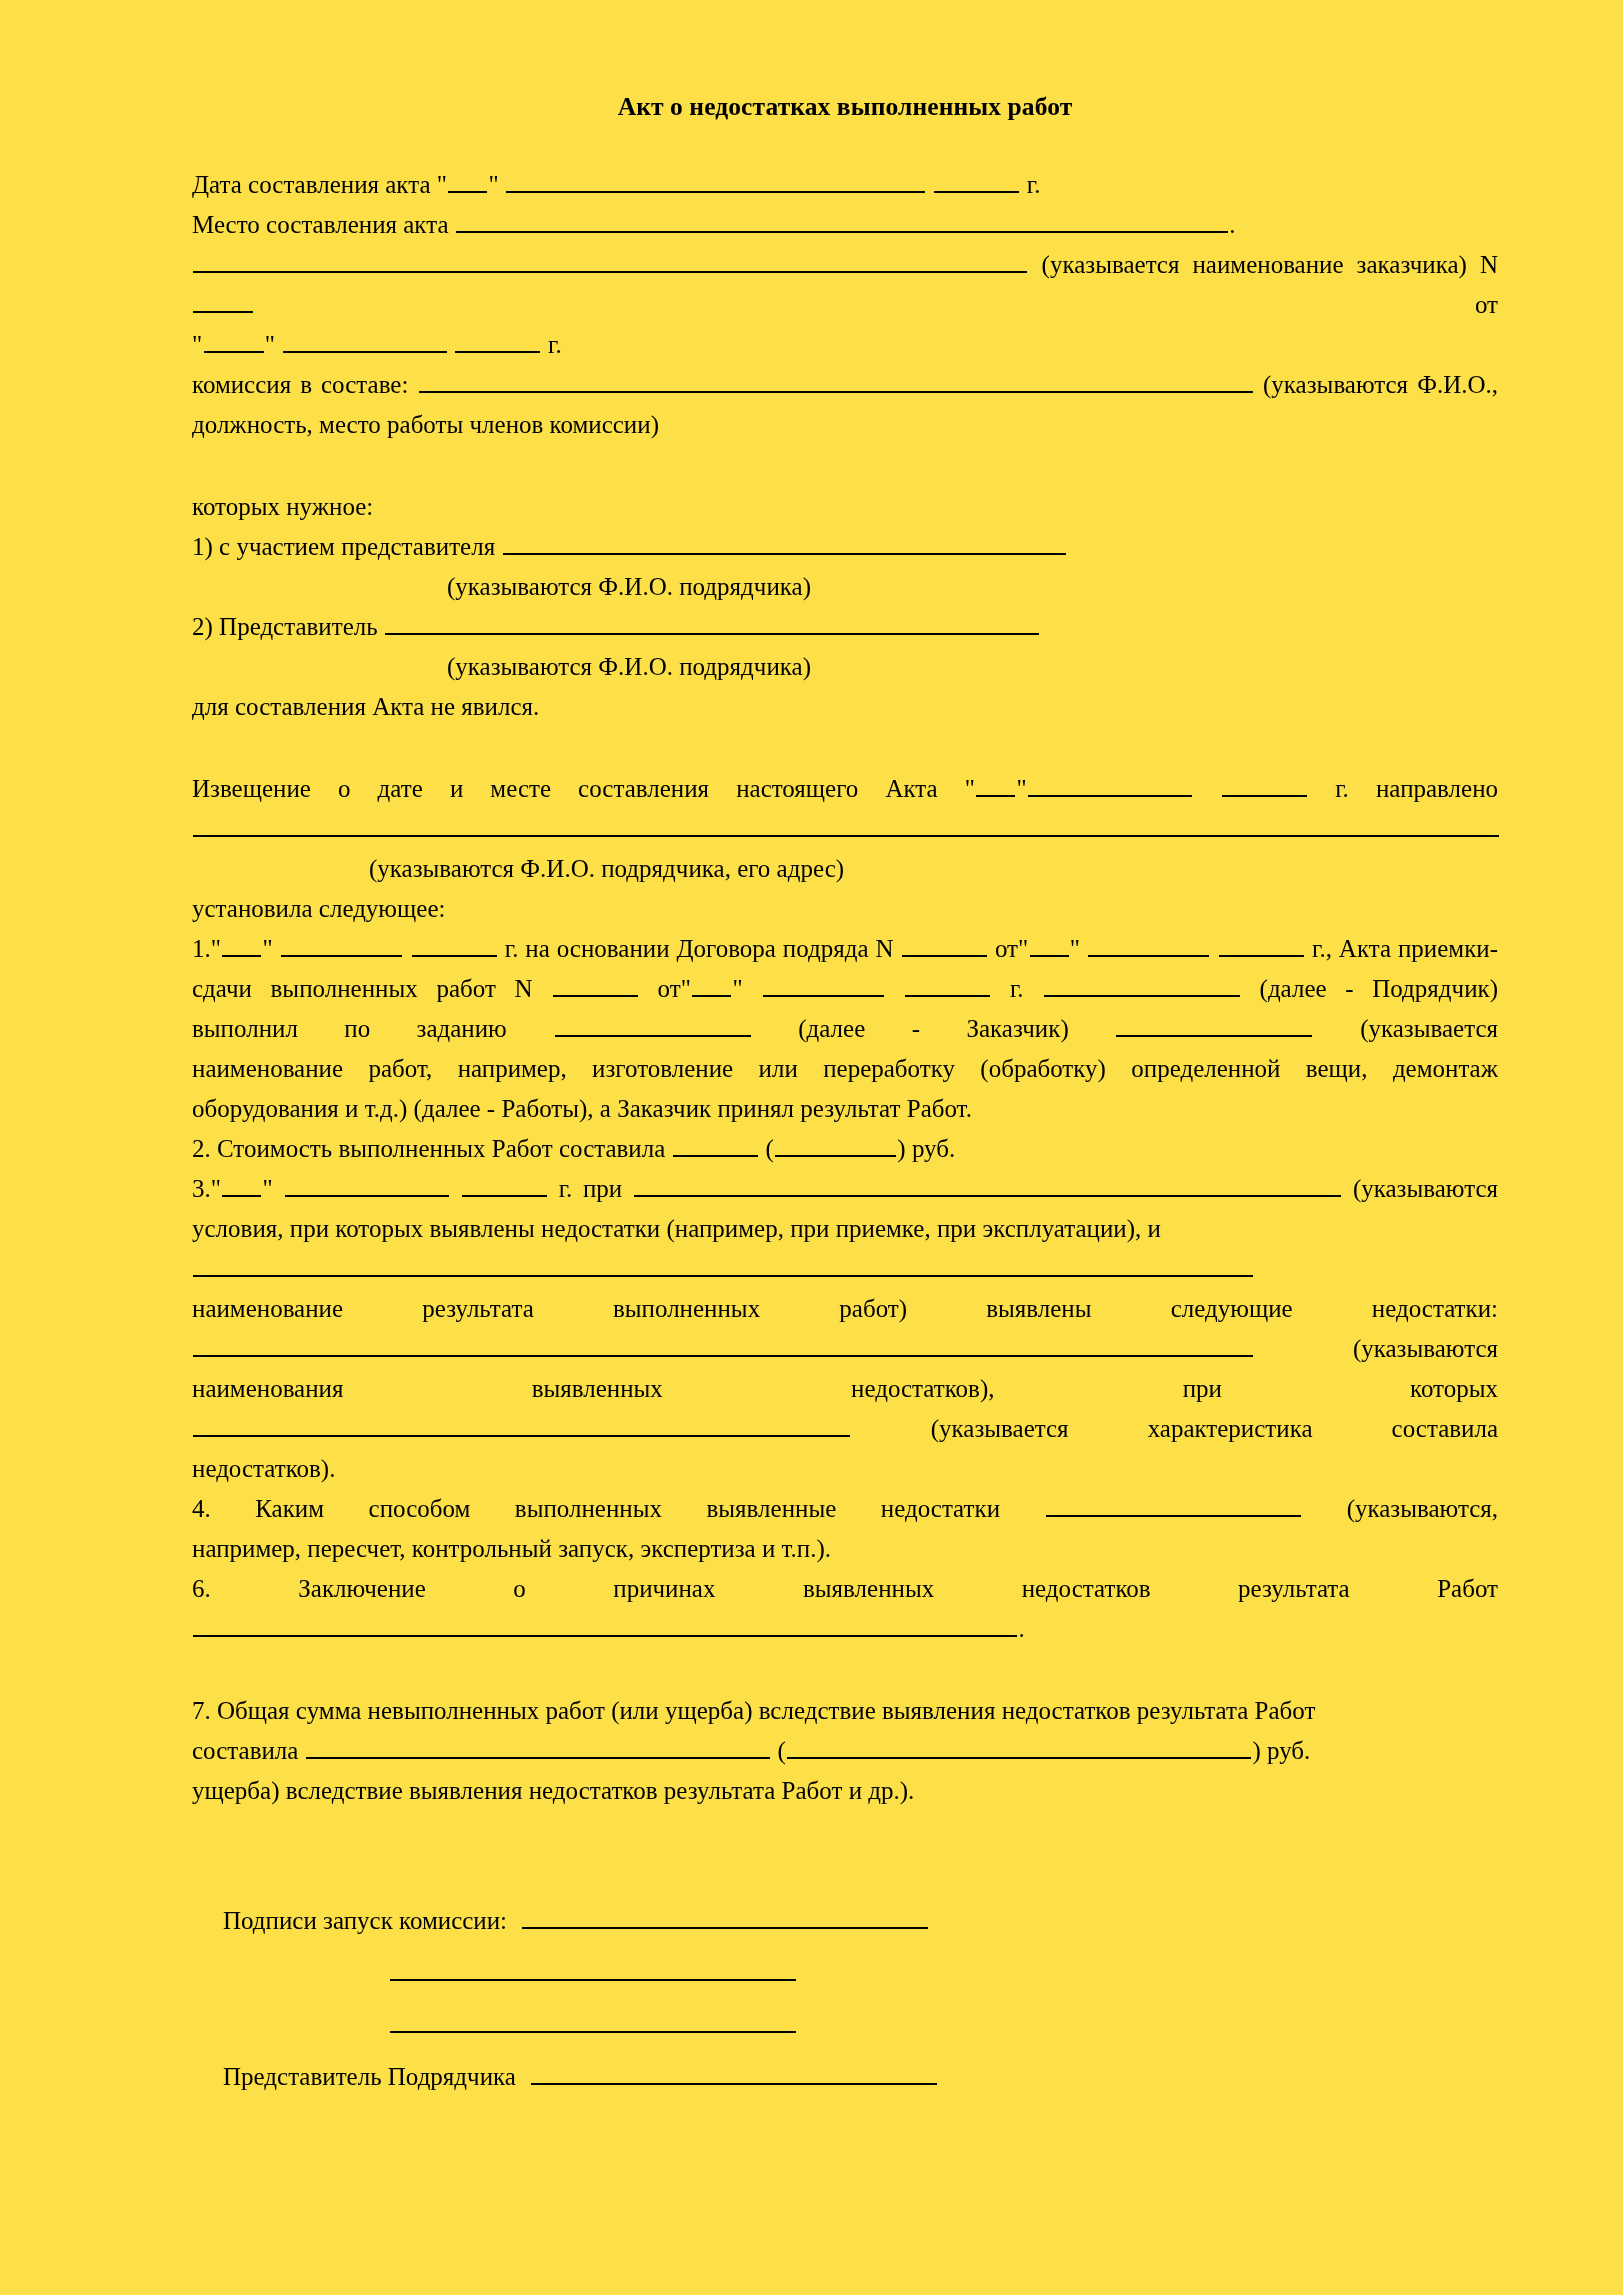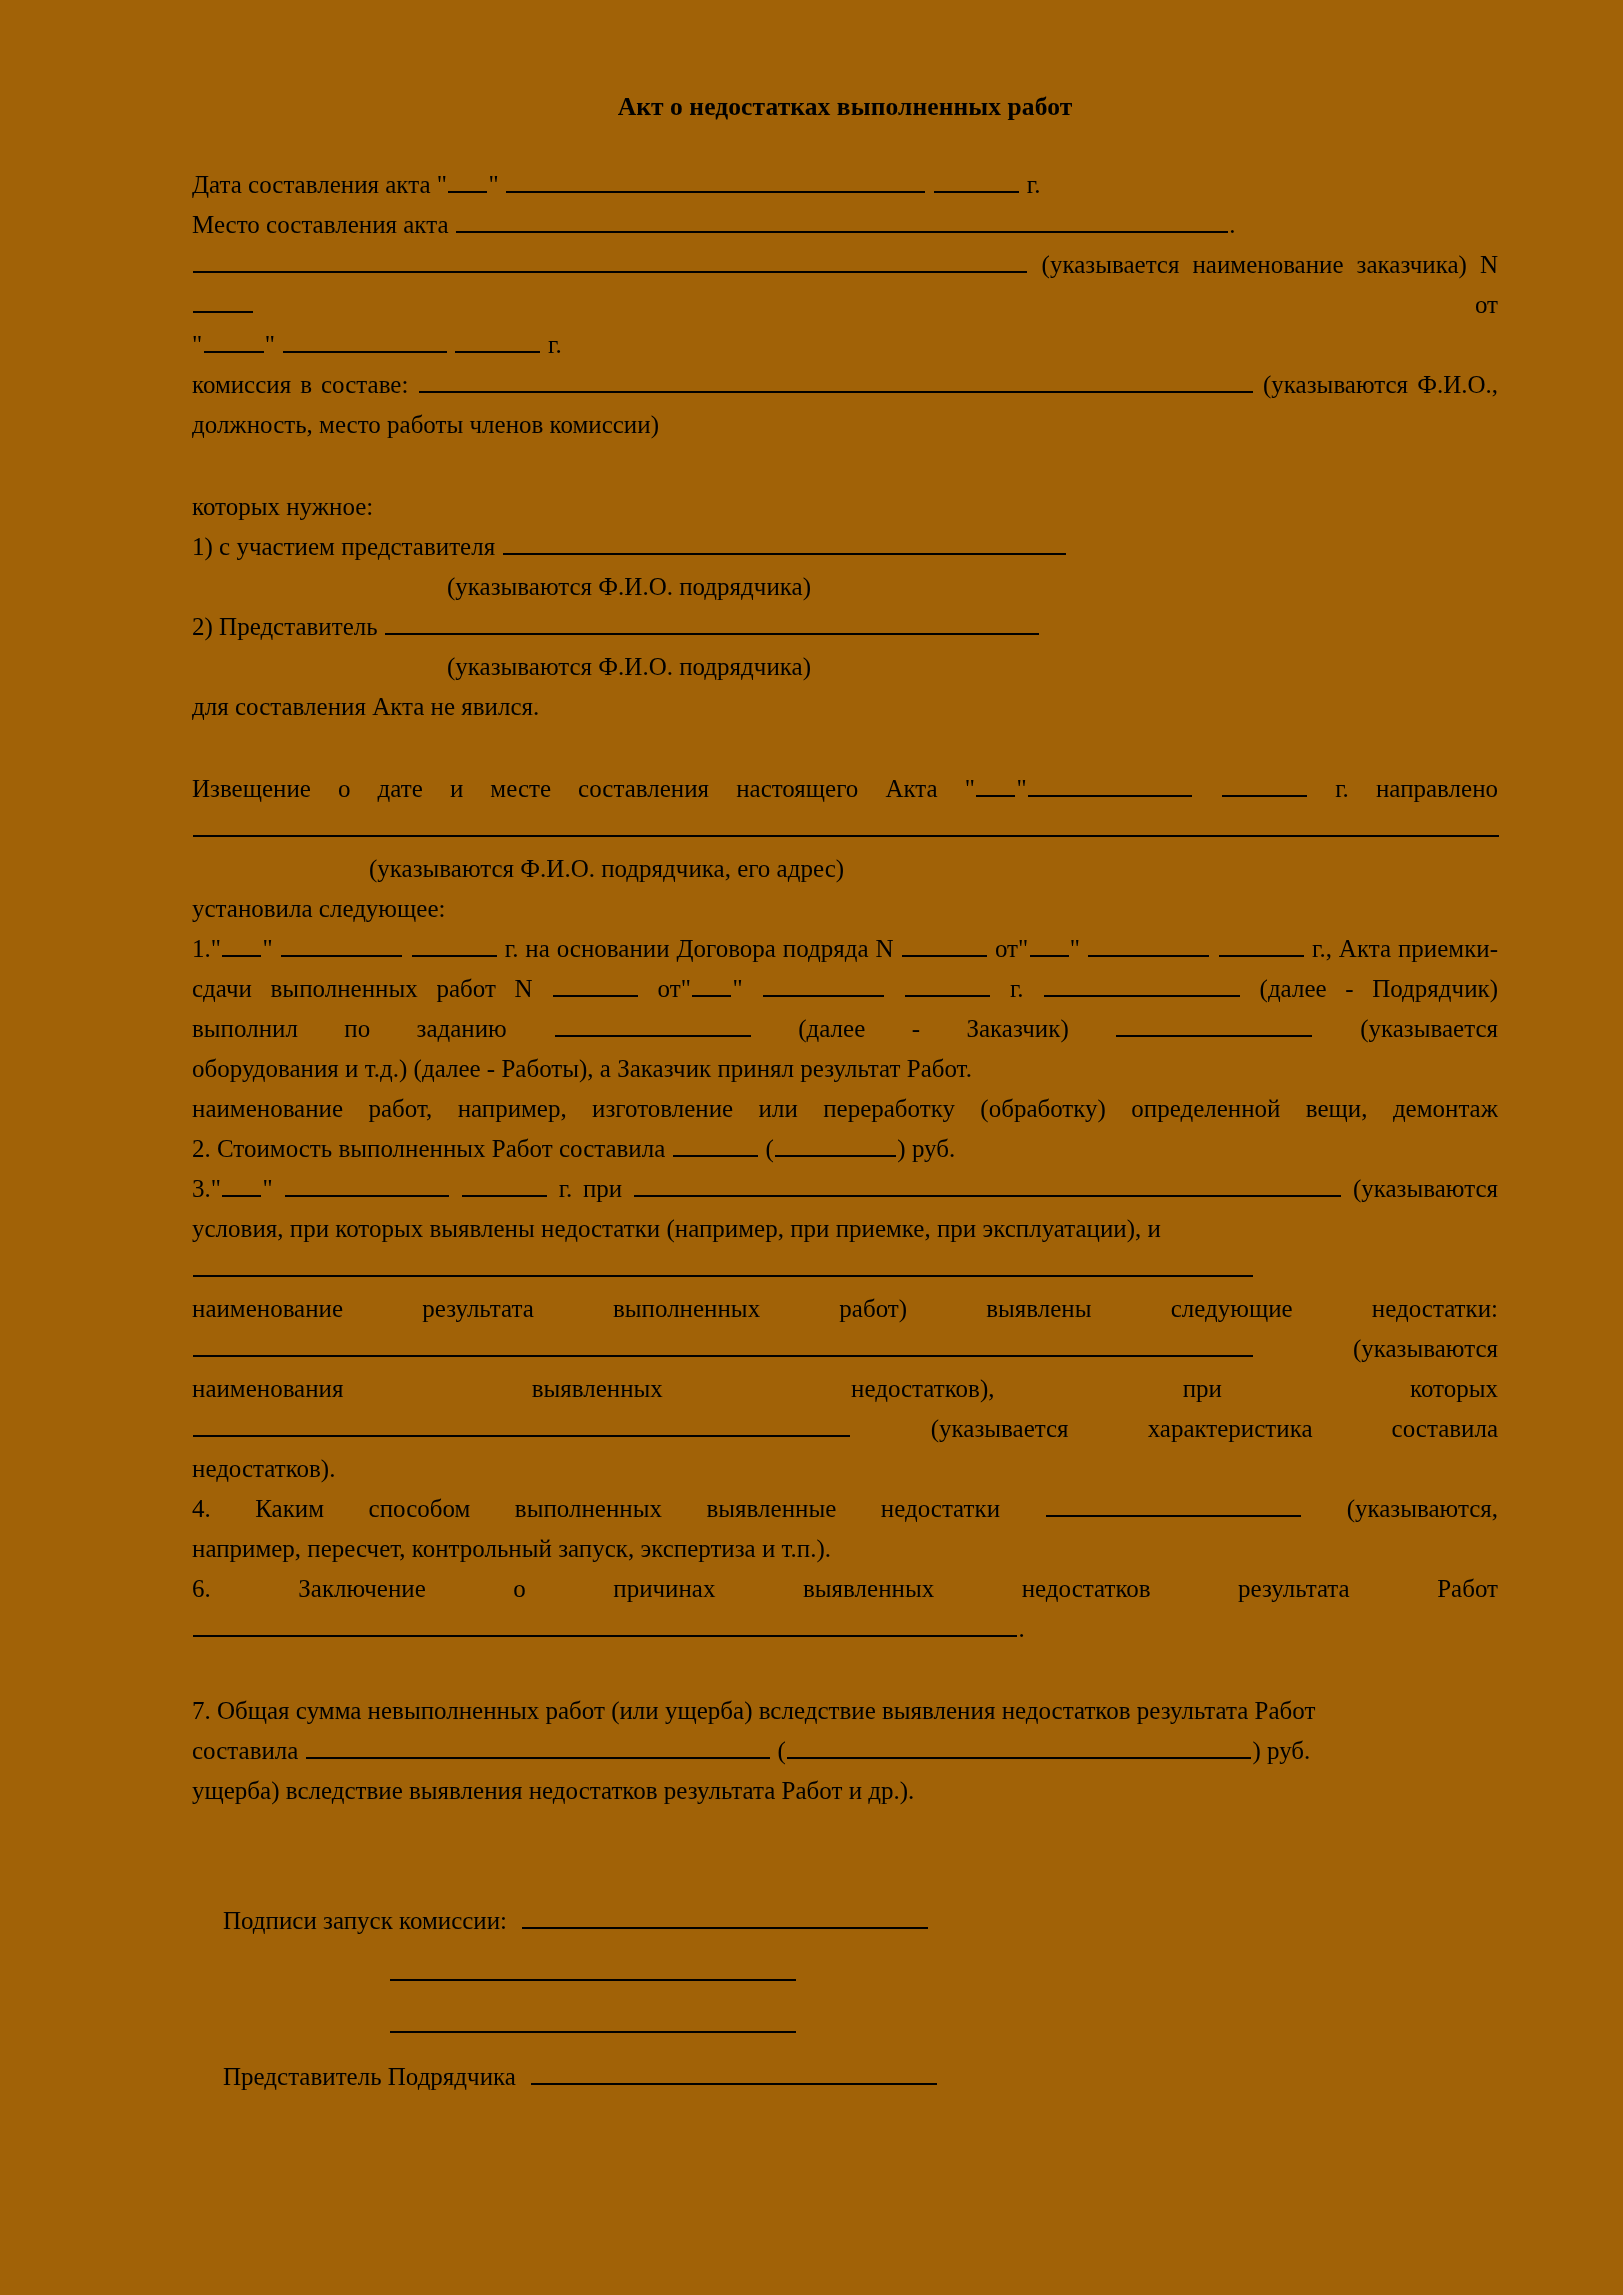--- a/index.html
+++ b/index.html
@@ -9,21 +9,21 @@
     background: #ffffff;
   }
   body {
     font-family: "Liberation Serif", "DejaVu Serif", serif;
     color: #000000;
   }
   .page {
     position: relative;
     width: 1623px;
     height: 2295px;
-    background: #a16207;
+    background: #fde047;
     margin: 0 auto;
     box-sizing: border-box;
     overflow: hidden;
   }
   .content {
     position: absolute;
     left: 192px;
     top: 0;
     width: 1306px;
   }
@@ -224,25 +224,25 @@
     </div>
 
     <div class="pg just">
       <span>выполнил по заданию</span>
       <span class="u u-l"></span>
       <span>(далее - Заказчик)</span>
       <span class="u u-l"></span>
       <span>(указывается</span>
     </div>
 
+    <div class="pg just">
+      <span>наименование работ, например, изготовление или переработку (обработку) определенной вещи, демонтаж</span>
+    </div>
     <div class="pg">
       <span>оборудования и т.д.) (далее - Работы), а Заказчик принял результат Работ.</span>
-    </div>
-    <div class="pg just">
-      <span>наименование работ, например, изготовление или переработку (обработку) определенной вещи, демонтаж</span>
     </div>
 
     <div class="ln">
       <span>2.</span>
       <span>Стоимость выполненных Работ составила</span>
       <span class="u u-sm"></span>
       <span>(</span><span class="u u-m"></span><span>) руб.</span>
     </div>
 
     <div class="pg just">

